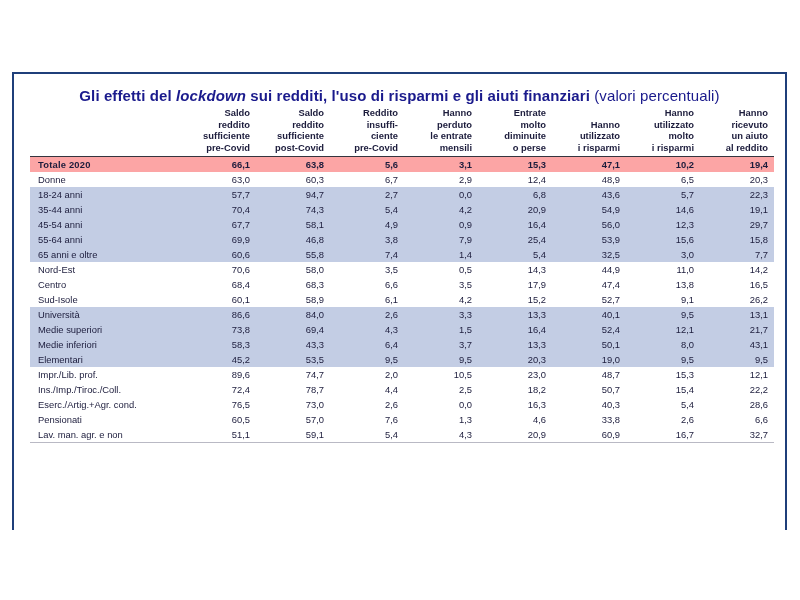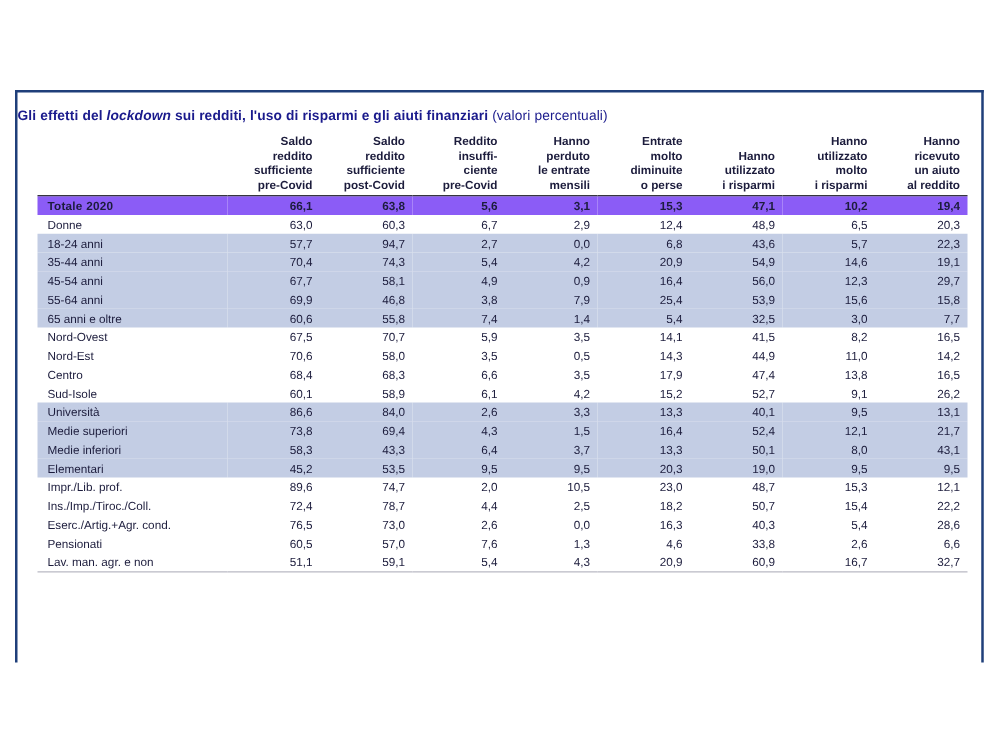--- a/index.html
+++ b/index.html
@@ -27,22 +27,23 @@
     border-right: 2px solid #1f3f7a;
     box-sizing: border-box;
     background: #ffffff;
   }
 
   #title {
     position: absolute;
     left: 0;
     top: 13px;
     width: 100%;
+    text-align: center;
     color: #1a1a8c;
-    font-size: 11px;
+    font-size: 15px;
     font-weight: bold;
     letter-spacing: 0.1px;
     white-space: nowrap;
   }
   #title .ital { font-style: italic; }
   #title .norm { font-weight: normal; }
 
   
   #tablewrap {
     position: absolute;
@@ -86,21 +87,21 @@
     font-size: 9.4px;
   }
   table.data tbody td.lbl {
     text-align: left;
     padding-left: 8px;
     padding-right: 2px;
   }
   tr.band td { background: #c3cde4; }
   tr.total td {
     font-weight: bold;
-    background: #8b5cf6;
+    background: #fca5a5;
   }
   tr.total td.lbl { letter-spacing: 0.2px; }
   tr.lastrow td { border-bottom: 1px solid #b9b9c4; }
 </style>
 </head>
 <body>
 
 <div id="frame">
 
   <div id="title">
@@ -228,31 +229,20 @@
             <td>60,6</td>
             <td>55,8</td>
             <td>7,4</td>
             <td>1,4</td>
             <td>5,4</td>
             <td>32,5</td>
             <td>3,0</td>
             <td>7,7</td>
           </tr>
           <tr class="plain">
-            <td class="lbl">Nord-Ovest</td>
-            <td>67,5</td>
-            <td>70,7</td>
-            <td>5,9</td>
-            <td>3,5</td>
-            <td>14,1</td>
-            <td>41,5</td>
-            <td>8,2</td>
-            <td>16,5</td>
-          </tr>
-          <tr class="plain">
             <td class="lbl">Nord-Est</td>
             <td>70,6</td>
             <td>58,0</td>
             <td>3,5</td>
             <td>0,5</td>
             <td>14,3</td>
             <td>44,9</td>
             <td>11,0</td>
             <td>14,2</td>
           </tr>

